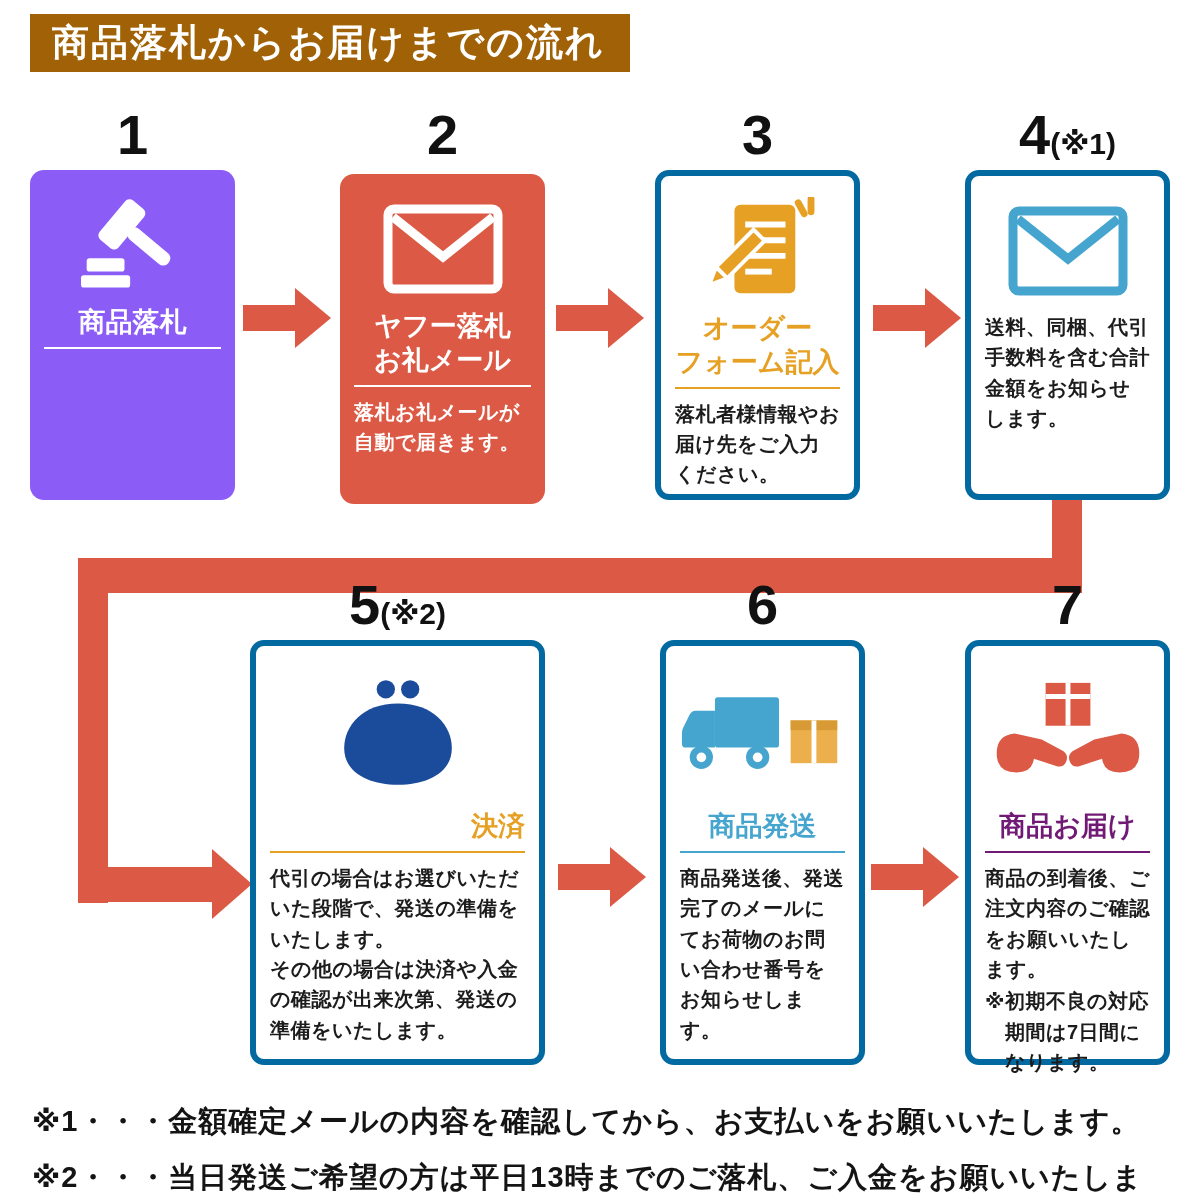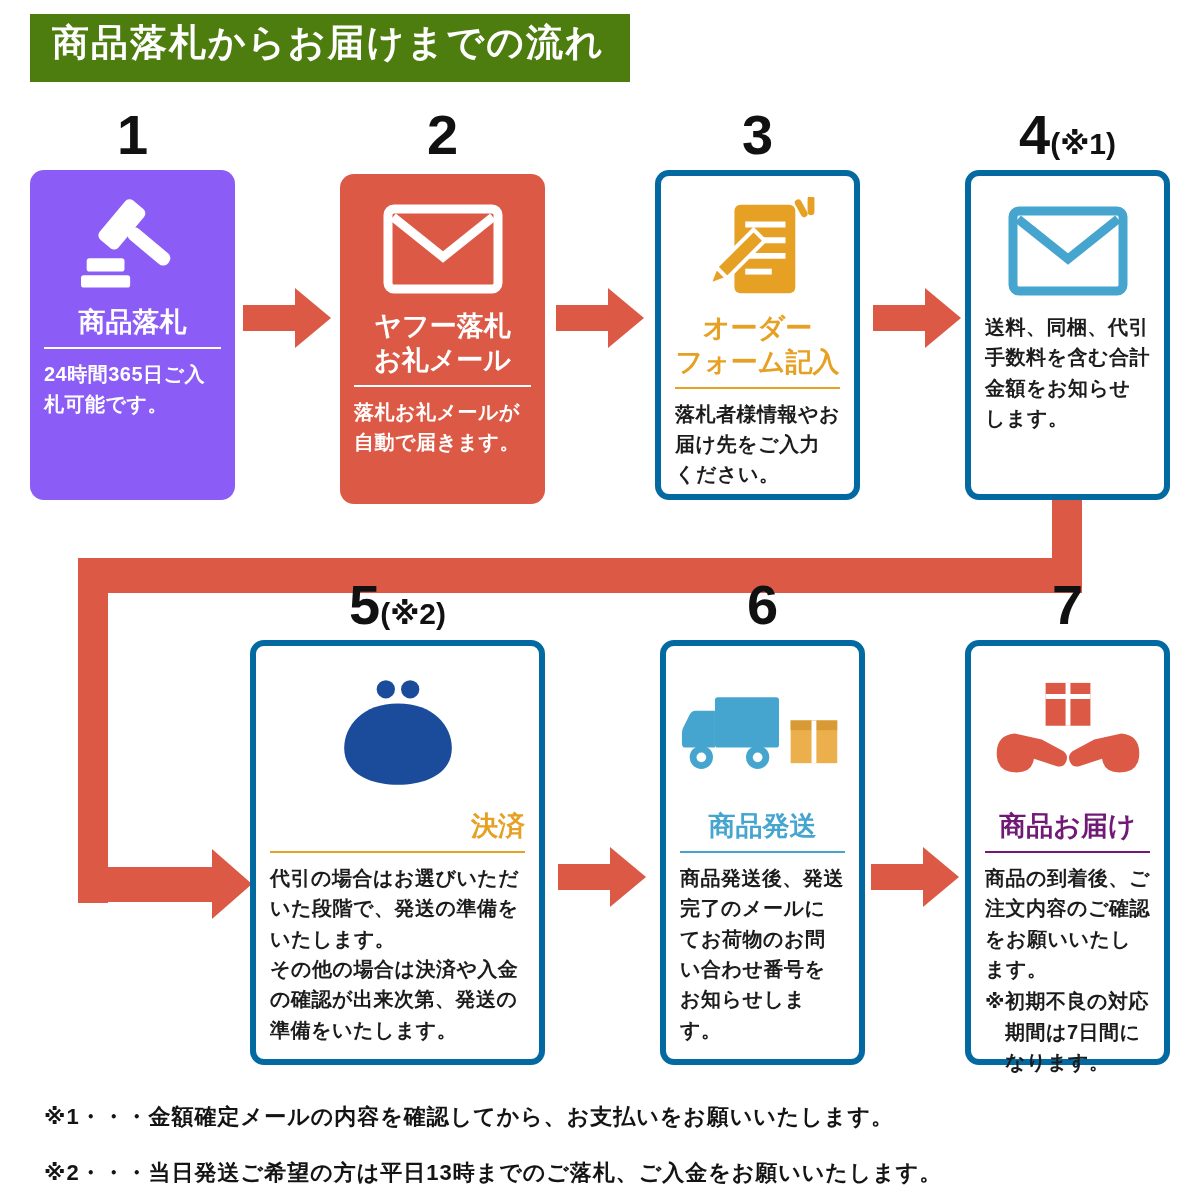--- a/index.html
+++ b/index.html
@@ -7,22 +7,22 @@
   body {
     position:relative;
     background:#ffffff;
     font-family:"Liberation Sans","DejaVu Sans",sans-serif;
     overflow:hidden;
     color:#111;
   }
 
   
   .banner {
-    position:absolute; left:30px; top:14px; width:600px; height:68px;
-    background:#4d7c0f; color:#fff;
+    position:absolute; left:30px; top:14px; width:600px; height:58px;
+    background:#a16207; color:#fff;
     font-size:37px; font-weight:bold; line-height:58px;
     padding-left:22px; letter-spacing:2px;
   }
 
   
   .step-num {
     position:absolute; height:62px;
     display:flex; align-items:baseline; justify-content:center;
     font-weight:bold; color:#111;
   }
@@ -86,22 +86,22 @@
   .pipe-left     { left:78px;   top:558px; width:30px;  height:345px; }
   .pipe-into-5   { left:78px;   top:867px; width:134px; height:35px; }
   .big-head {
     position:absolute; left:212px; top:849px; width:0; height:0;
     border-top:35px solid transparent; border-bottom:35px solid transparent;
     border-left:40px solid #DC5A45;
   }
 
   
   .note {
-    position:absolute; left:44px; width:1140px;
-    font-size:22px; font-weight:bold; color:#141414; letter-spacing:1px;
+    position:absolute; left:32px; width:1140px;
+    font-size:29px; font-weight:bold; color:#141414; letter-spacing:1px;
   }
   .note-1 { top:1102px; }
   .note-2 { top:1158px; }
 </style>
 </head>
 <body>
 
 <div class="banner">商品落札からお届けまでの流れ</div>
 
 <div class="step-num" style="left:30px;top:104px;width:205px">
@@ -131,21 +131,20 @@
         </g>
         <rect x="6" y="64" width="40" height="14" rx="3"></rect>
         <rect x="0" y="82" width="52" height="13" rx="3"></rect>
       </g>
     </svg>
   </div>
   <div class="card-title">
     <div>商品落札</div>
     <div></div>
   </div>
-  <div class="card-body">24時間365日ご入札可能です。</div>
 </div>
 
 <div class="card solid c2">
   <div class="icon-wrap">
     <svg width="122" height="94" viewBox="0 0 122 94">
       <rect x="6" y="7" width="110" height="80" rx="6" fill="none" stroke="#fff" stroke-width="9"></rect>
       <polyline points="11,15 61,55 111,15" fill="none" stroke="#fff" stroke-width="9"></polyline>
     </svg>
   </div>
   <div class="card-title">

